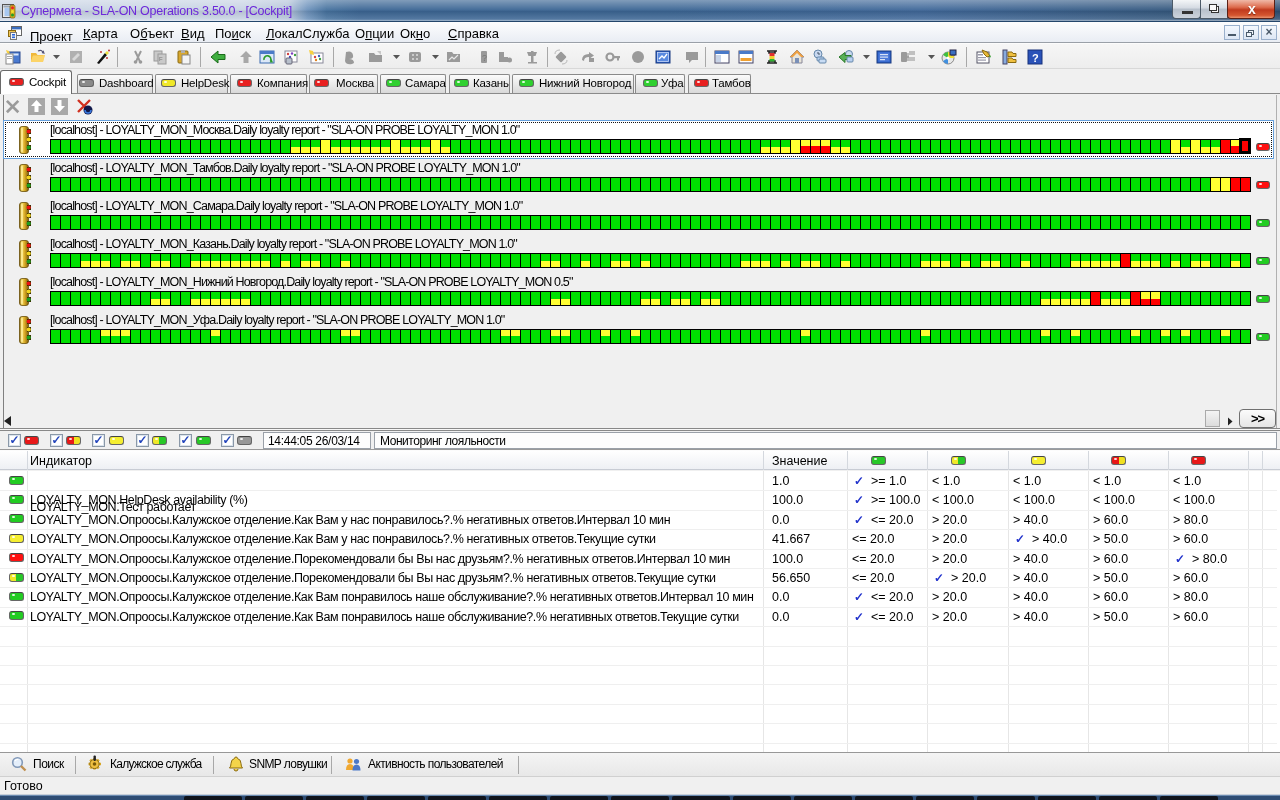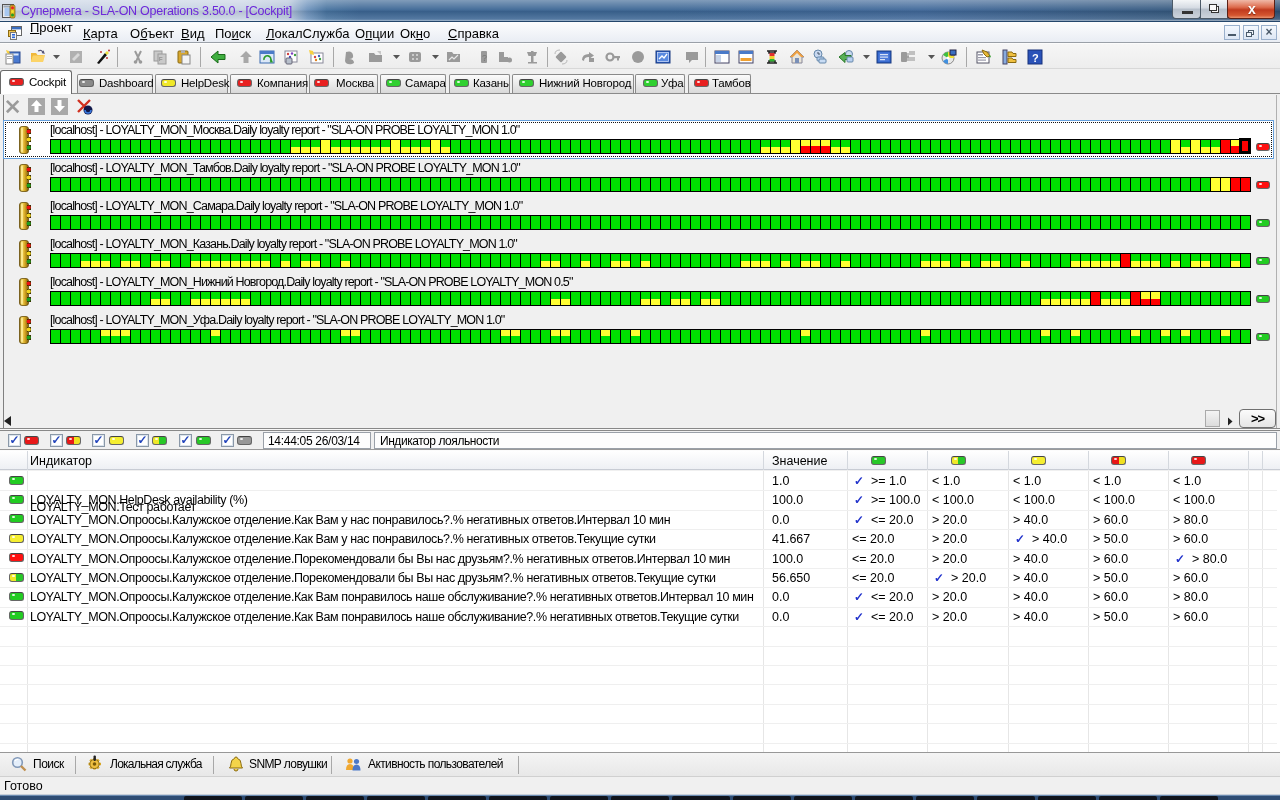--- a/index.html
+++ b/index.html
@@ -39,21 +39,21 @@
 <rect x="4" y="8" width="3" height="1.6" fill="#2a66d8"></rect>
 <rect x="4" y="10.5" width="3" height="1.6" fill="#2a66d8"></rect>
   </svg>
 <div class="abs" style="left:1224px;top:25px;width:16px;height:15px;background:linear-gradient(#f4f8fd,#dde7f5);border:1px solid #9ab0cc;"></div>
 <div class="abs" style="left:1243px;top:25px;width:16px;height:15px;background:linear-gradient(#f4f8fd,#dde7f5);border:1px solid #9ab0cc;"></div>
 <div class="abs" style="left:1261px;top:25px;width:16px;height:15px;background:linear-gradient(#f4f8fd,#dde7f5);border:1px solid #9ab0cc;"></div>
 <div class="abs" style="left:1228px;top:34px;width:8px;height:2px;background:#4a5a6a;"></div>
 <div class="abs" style="left:1248px;top:30px;width:6px;height:5px;border:1px solid #4a5a6a;background:#eef4fb;"></div>
 <div class="abs" style="left:1246px;top:32px;width:6px;height:5px;border:1px solid #4a5a6a;background:#eef4fb;"></div>
 <div class="abs" style="left:1264px;top:27px;width:10px;height:11px;color:#4a5a6a;font-size:12px;font-weight:bold;line-height:11px;text-align:center;">×</div>
-<div class="abs" style="left:30px;top:20px;height:15px;line-height:15px;font-size:13px;text-align:center;"><span style="text-decoration:underline">П</span>роект</div>
+<div class="abs" style="left:30px;top:29px;height:15px;line-height:15px;font-size:13px;text-align:center;"><span style="text-decoration:underline">П</span>роект</div>
 <div class="abs" style="left:83px;top:26px;height:15px;line-height:15px;font-size:13px;"><span style="text-decoration:underline">К</span>арта</div>
 <div class="abs" style="left:130px;top:26px;height:15px;line-height:15px;font-size:13px;">О<span style="text-decoration:underline">б</span>ъект</div>
 <div class="abs" style="left:181px;top:26px;height:15px;line-height:15px;font-size:13px;"><span style="text-decoration:underline">В</span>ид</div>
 <div class="abs" style="left:215px;top:26px;height:15px;line-height:15px;font-size:13px;">По<span style="text-decoration:underline">и</span>ск</div>
 <div class="abs" style="left:266px;top:26px;height:15px;line-height:15px;font-size:13px;"><span style="text-decoration:underline">Л</span>окалСлужба</div>
 <div class="abs" style="left:355px;top:26px;height:15px;line-height:15px;font-size:13px;">О<span style="text-decoration:underline">п</span>ции</div>
 <div class="abs" style="left:400px;top:26px;height:15px;line-height:15px;font-size:13px;">Ок<span style="text-decoration:underline">н</span>о</div>
 <div class="abs" style="left:448px;top:26px;height:15px;line-height:15px;font-size:13px;"><span style="text-decoration:underline">С</span>правка</div>
 <div class="abs" style="left:0;top:44px;width:1280px;height:24px;background:linear-gradient(#f6f6f6,#ededed);"></div>
 <div class="abs" style="left:0;top:68px;width:1280px;height:1px;background:#d8d8d8;"></div>
@@ -1233,21 +1233,21 @@
 <div class="abs" style="left:179px;top:433px;width:13px;height:14px;color:#2244bb;font-size:12px;font-weight:bold;text-align:center;line-height:14px;">✓</div>
 <div style="position:absolute;left:196px;top:436px;width:15px;height:9px;border-radius:3px;border:1px solid #666;border-top-color:#444;background:#28c828; box-sizing:border-box;">
     <div style="position:absolute;left:2px;top:1px;width:3px;height:2px;background:rgba(255,255,255,.85);border-radius:1px;"></div>
   </div>
 <div class="abs" style="left:221px;top:434px;width:13px;height:13px;background:#fff;border:1px solid #8a98a8;box-shadow:inset 0 0 0 1px #dce4ec;"></div>
 <div class="abs" style="left:221px;top:433px;width:13px;height:14px;color:#2244bb;font-size:12px;font-weight:bold;text-align:center;line-height:14px;">✓</div>
 <div style="position:absolute;left:237px;top:436px;width:15px;height:9px;border-radius:3px;border:1px solid #666;border-top-color:#444;background:#989898; box-sizing:border-box;">
     <div style="position:absolute;left:2px;top:1px;width:3px;height:2px;background:rgba(255,255,255,.85);border-radius:1px;"></div>
   </div>
 <div class="abs" style="left:263px;top:432px;width:108px;height:17px;background:#fdfdfd;border:1px solid #9aa0a8;font-size:12px;letter-spacing:-0.3px;line-height:16px;padding-left:4px;">14:44:05 26/03/14</div>
-<div class="abs" style="left:374px;top:432px;width:903px;height:17px;background:#fdfdfd;border:1px solid #9aa0a8;font-size:12px;letter-spacing:-0.45px;line-height:16px;padding-left:5px;">Индикатор лояльности</div>
+<div class="abs" style="left:374px;top:432px;width:903px;height:17px;background:#fdfdfd;border:1px solid #9aa0a8;font-size:12px;letter-spacing:-0.45px;line-height:16px;padding-left:5px;">Мониторинг лояльности</div>
 <div class="abs" style="left:0;top:449px;width:1280px;height:1px;background:#9a9a9a;"></div>
 <div class="abs" style="left:0;top:450px;width:1280px;height:1px;background:#fcfcfc;"></div>
 <div class="abs" style="left:0;top:451px;width:1280px;height:19px;background:linear-gradient(#ffffff,#eef0f4);border-bottom:1px solid #c8ccd4;"></div>
 <div class="abs" style="left:27px;top:451px;width:1px;height:19px;background:#d4d8de;"></div>
 <div class="abs" style="left:763px;top:451px;width:1px;height:19px;background:#d4d8de;"></div>
 <div class="abs" style="left:847px;top:451px;width:1px;height:19px;background:#d4d8de;"></div>
 <div class="abs" style="left:927px;top:451px;width:1px;height:19px;background:#d4d8de;"></div>
 <div class="abs" style="left:1008px;top:451px;width:1px;height:19px;background:#d4d8de;"></div>
 <div class="abs" style="left:1088px;top:451px;width:1px;height:19px;background:#d4d8de;"></div>
 <div class="abs" style="left:1168px;top:451px;width:1px;height:19px;background:#d4d8de;"></div>
@@ -1396,21 +1396,21 @@
   </svg>
 <div class="abs" style="left:33px;top:757px;height:15px;line-height:15px;font-size:12px;letter-spacing:-0.5px;">Поиск</div>
 <svg style="position:absolute;left:86px;top:755px" width="17" height="17" viewBox="0 0 17 17">
     <g stroke="#d8a828" stroke-width="2.6">
       <path d="M8.5,3 V6 M8.5,11 V14.5 M2.5,9 H5.5 M11.5,9 H15 M4.2,4.7 L6.4,6.9 M10.6,11.1 L12.8,13.3 M12.8,4.7 L10.6,6.9 M6.4,11.1 L4.2,13.3"></path>
     </g>
     <circle cx="8.5" cy="9" r="4.6" fill="#f0c040" stroke="#8a6a10"></circle>
     <circle cx="8.5" cy="9" r="1.8" fill="#7a5a08"></circle>
     <rect x="7.5" y="0.5" width="2.4" height="5.5" rx="1" fill="#222"></rect>
   </svg>
-<div class="abs" style="left:110px;top:757px;height:15px;line-height:15px;font-size:12px;letter-spacing:-0.75px;">Локальная служба</div>
+<div class="abs" style="left:110px;top:757px;height:15px;line-height:15px;font-size:12px;letter-spacing:-0.75px;">Калужское служба</div>
 <svg style="position:absolute;left:228px;top:756px" width="16" height="16" viewBox="0 0 16 16">
     <path d="M8,1 q1.5,0 1.5,1.5 q3.5,1 3.5,5 q0,3 1.5,4.5 H1.5 Q3,10.5 3,7.5 q0,-4 3.5,-5 Q6.5,1 8,1 Z" fill="#f4d44a" stroke="#8a6a10"></path>
     <path d="M6,13 a2,2 0 0 0 4,0" fill="#f4d44a" stroke="#8a6a10"></path>
   </svg>
 <div class="abs" style="left:249px;top:757px;height:15px;line-height:15px;font-size:12px;letter-spacing:-0.6px;">SNMP ловушки</div>
 <svg style="position:absolute;left:345px;top:757px" width="17" height="15" viewBox="0 0 17 15">
     <circle cx="5" cy="4" r="2.6" fill="#f0a830"></circle>
     <path d="M1,13 q0,-6 4,-6 q4,0 4,6 Z" fill="#f0a830"></path>
     <circle cx="11.5" cy="4.5" r="2.6" fill="#4a78c8"></circle>
     <path d="M7.5,13.5 q0,-6 4,-6 q4,0 4,6 Z" fill="#4a78c8"></path>

